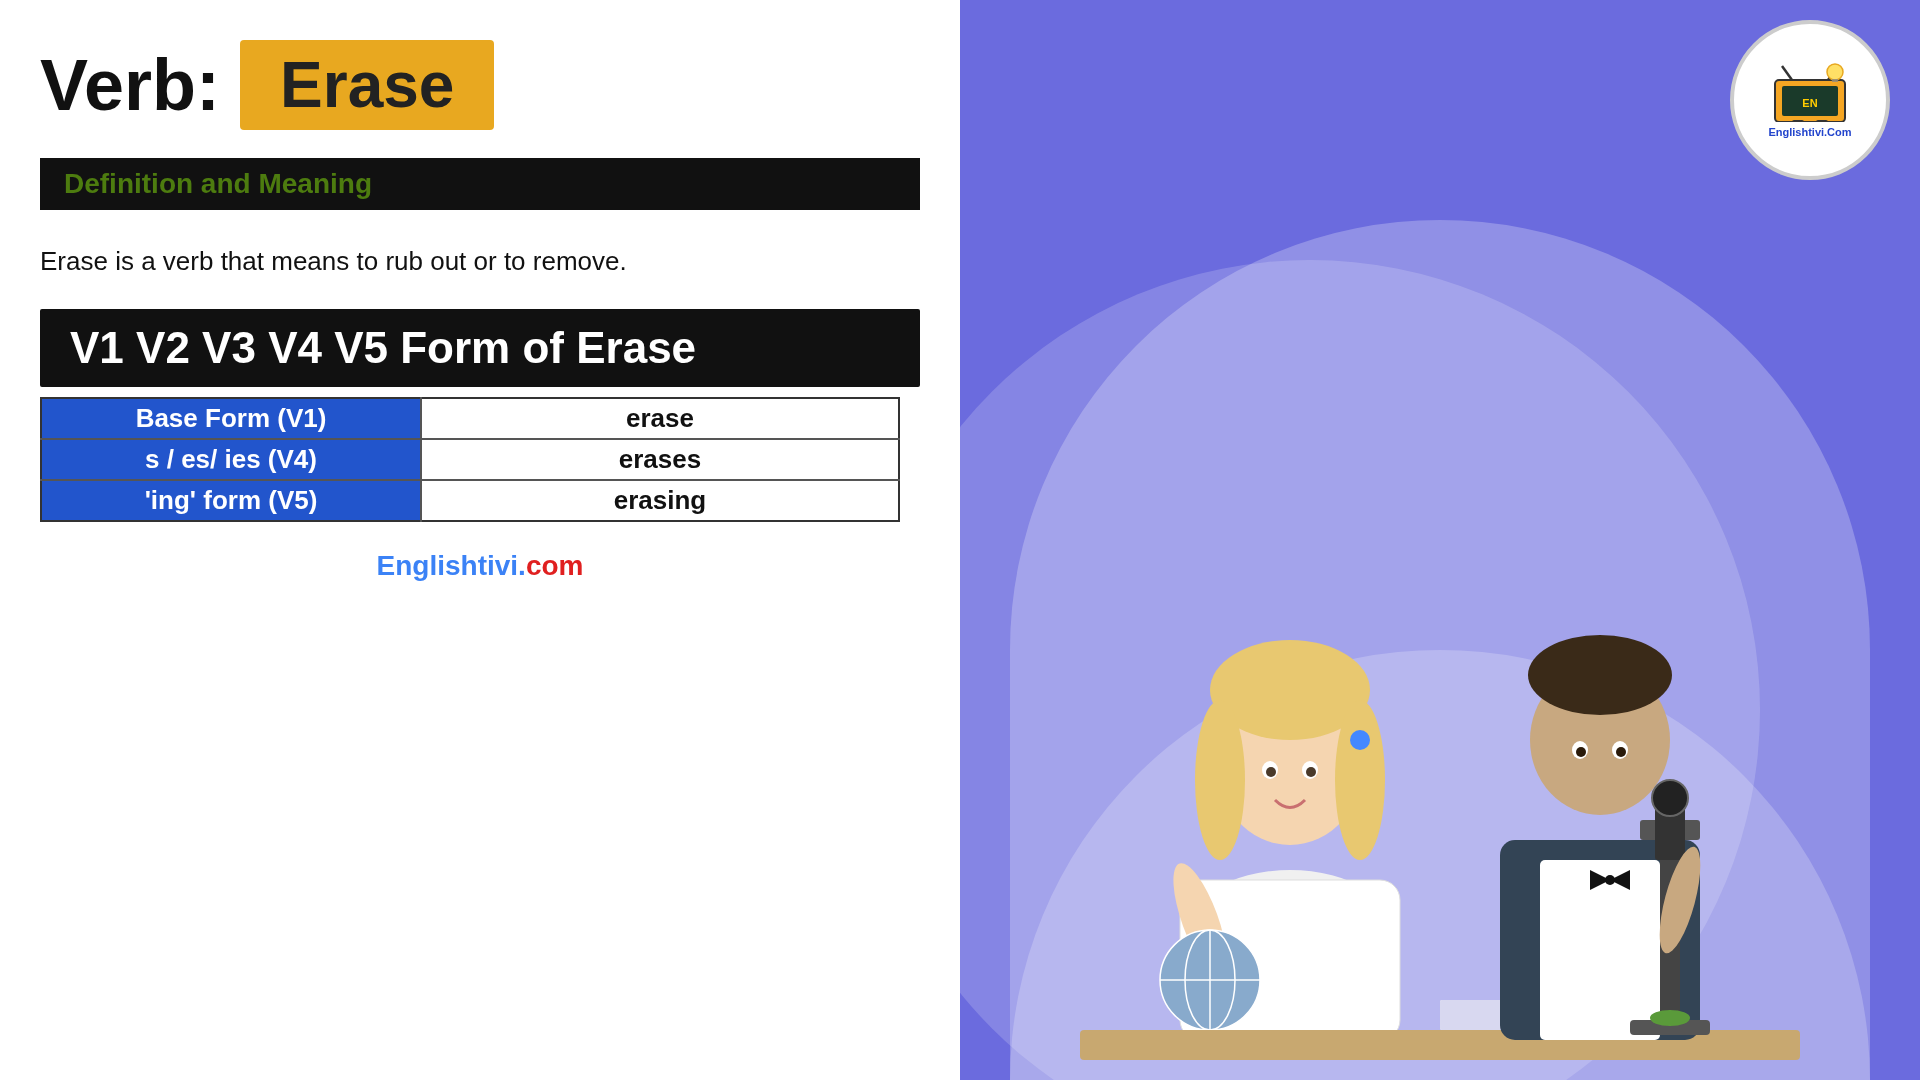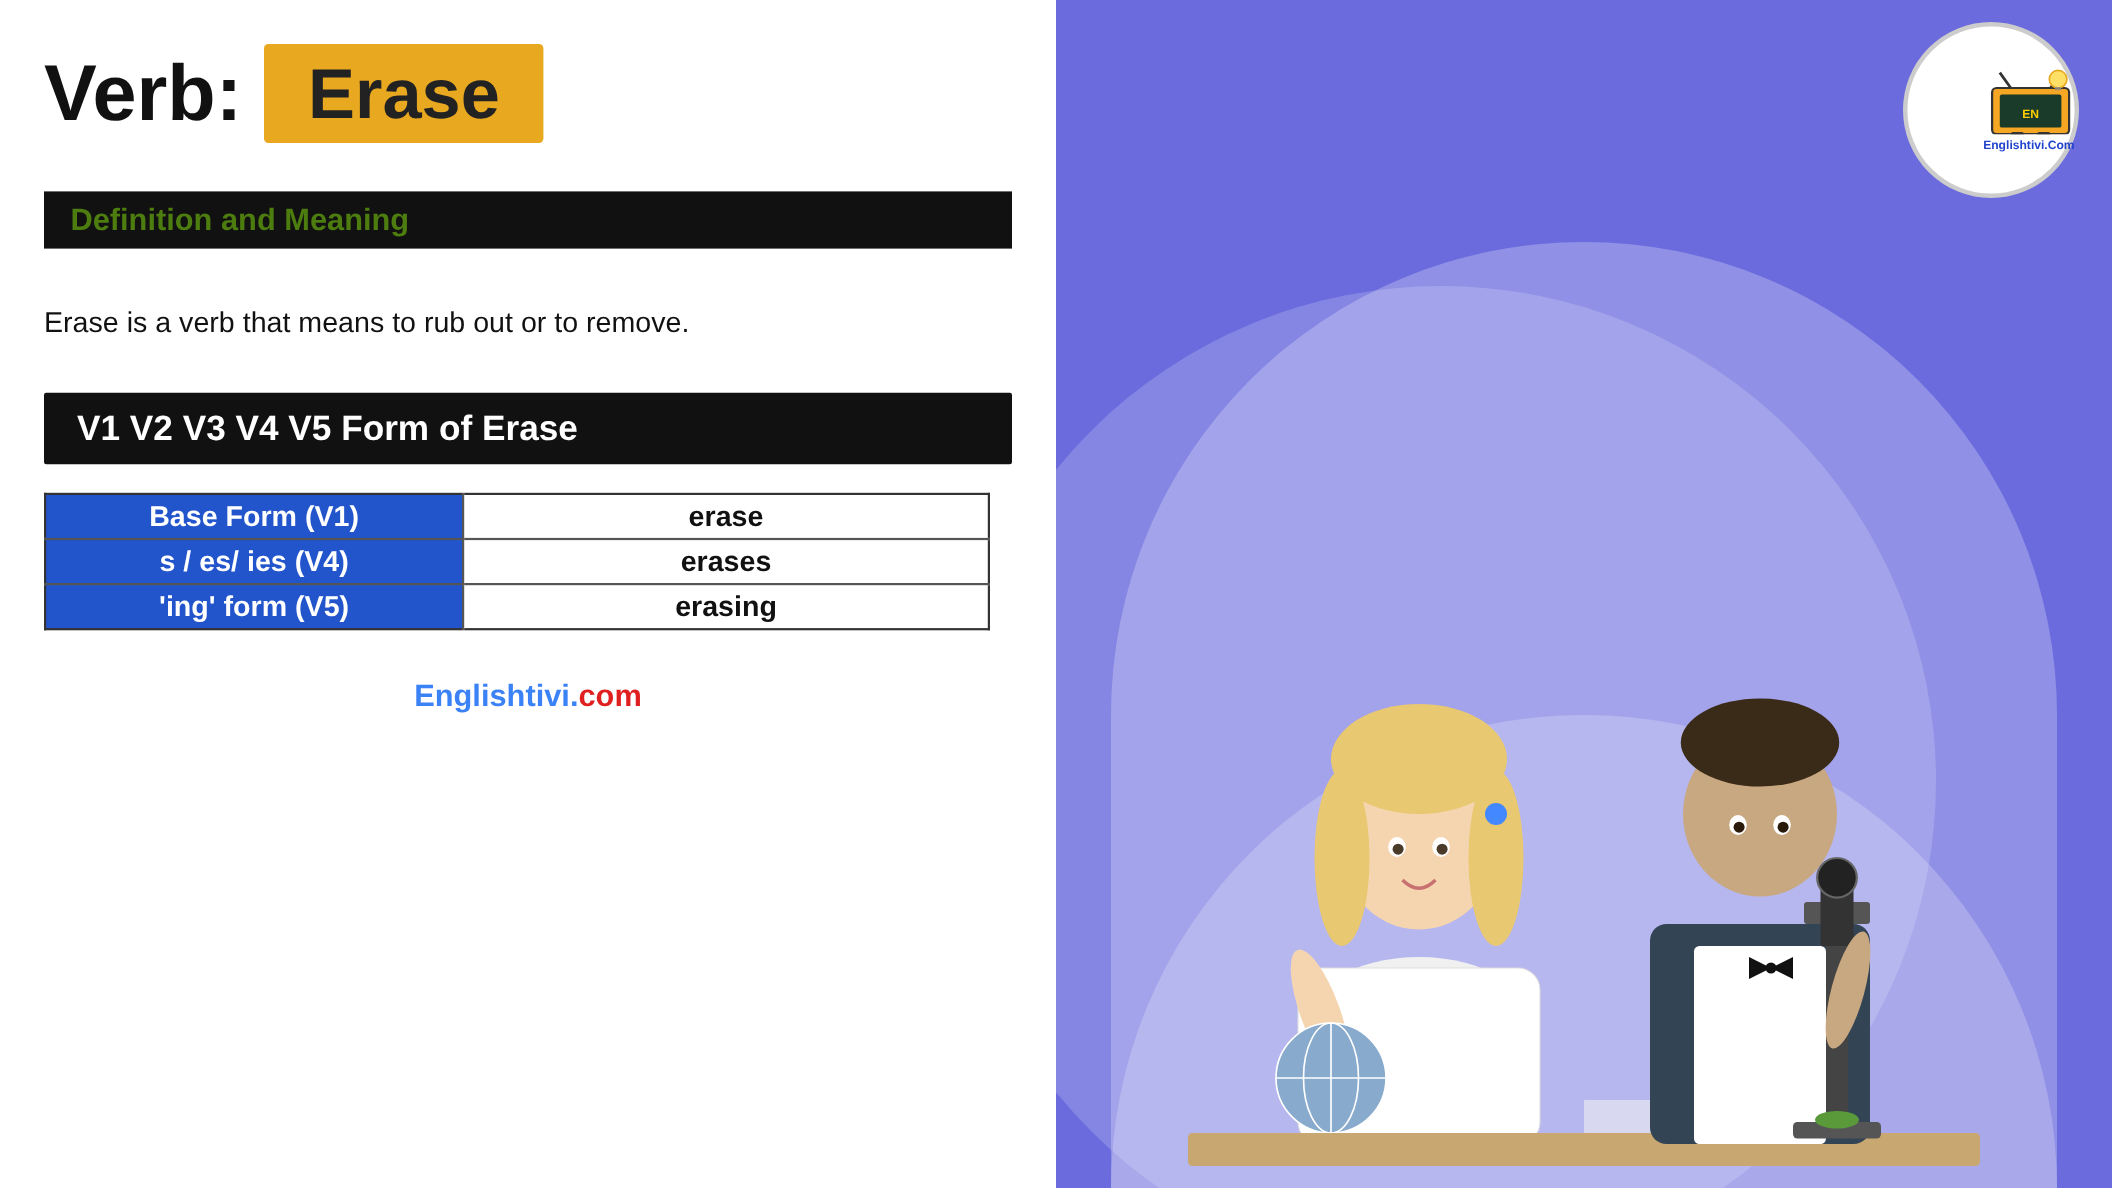--- a/index.html
+++ b/index.html
@@ -15,21 +15,21 @@
     }
 
     
     .left-panel {
       width: 960px;
       height: 1080px;
       padding: 40px 40px 40px 40px;
       background: #ffffff;
       display: flex;
       flex-direction: column;
-      gap: 16px;
+      gap: 0;
       z-index: 2;
     }
 
     
     .right-panel {
       flex: 1;
       height: 1080px;
       background: #6b6bde;
       position: relative;
       overflow: hidden;
@@ -87,21 +87,21 @@
     .forms-heading {
       background: #111;
       display: inline-block;
       padding: 14px 30px;
       margin-bottom: 0;
       border-radius: 2px;
     }
 
     .forms-heading-text {
       color: #ffffff;
-      font-size: 32px;
+      font-size: 44px;
       font-weight: 700;
     }
 
     
     .verb-table {
       width: 860px;
       border-collapse: collapse;
       border: 2px solid #333;
       margin-top: 10px;
     }
@@ -166,21 +166,21 @@
       position: absolute;
       top: 20px;
       right: 30px;
       width: 160px;
       height: 160px;
       background: #fff;
       border-radius: 50%;
       border: 4px solid #ccc;
       display: flex;
       flex-direction: column;
-      align-items: flex-end;
+      align-items: center;
       justify-content: center;
       z-index: 10;
     }
 
     
     .tv-svg {
       width: 80px;
       height: 60px;
     }
 

